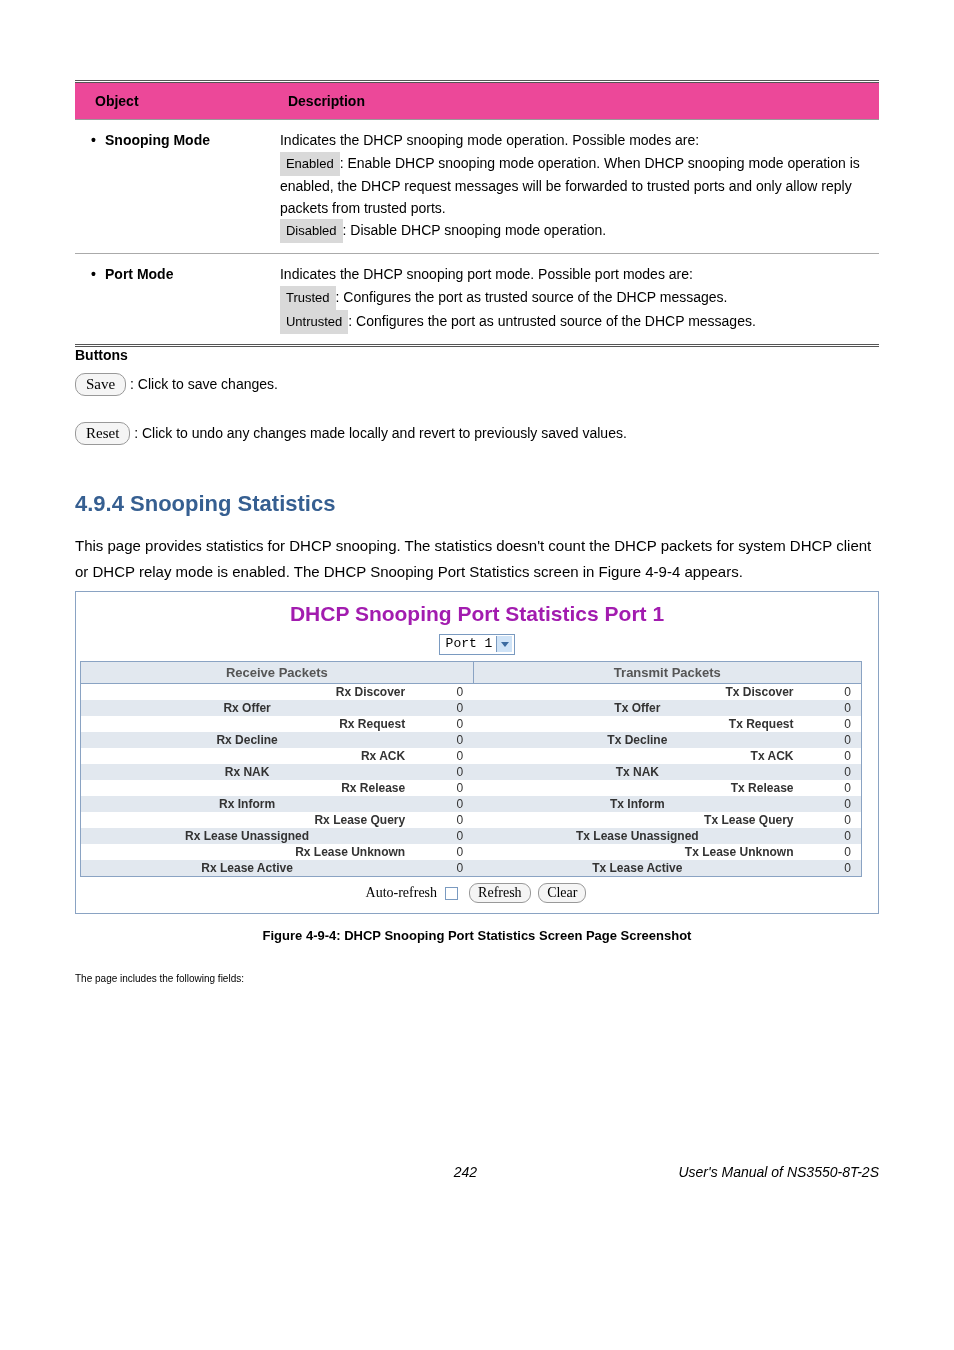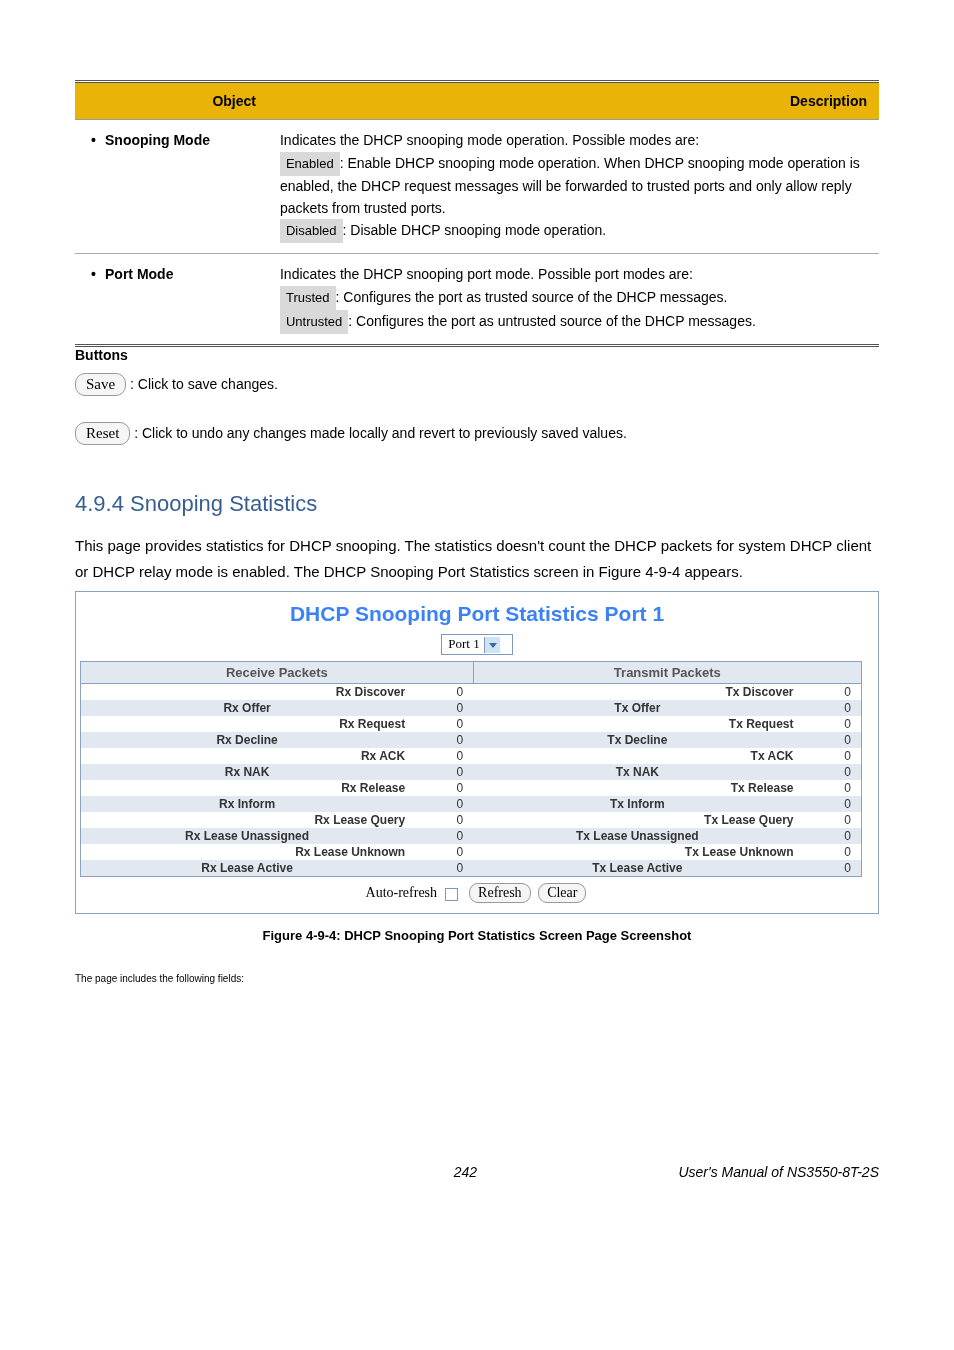--- a/index.html
+++ b/index.html
@@ -24,24 +24,24 @@
   }
 
   
   .obj-table {
     width: 100%;
     border-collapse: collapse;
     border-top: 3px double #555;
     border-bottom: 3px double #555;
   }
   .obj-table th {
-    background: #eab308;
-    text-align: right;
-    font-weight: bold;
-    padding: 10px 12px;
+    background: #ec4899;
+    text-align: left;
+    font-weight: bold;
+    padding: 10px 20px;
     border-bottom: 1px solid #999;
     font-size: 14px;
   }
   .obj-table td {
     vertical-align: top;
     padding: 10px 12px;
     border-bottom: 1px solid #aaa;
     font-size: 14px;
     line-height: 1.55;
   }
@@ -70,59 +70,59 @@
     border-radius: 10px;
     padding: 2px 10px;
     font-family: "Times New Roman", serif;
     font-size: 15px;
     background: #f5f5f5;
   }
 
   
   .section-heading {
     font-size: 22px;
-    font-weight: normal;
+    font-weight: bold;
     color: #365F91;
     margin-top: 46px;
     margin-bottom: 16px;
   }
   .intro-text {
     font-size: 15px;
     line-height: 1.7;
     margin-bottom: 7px;
   }
 
   
   .stats-panel {
     border: 1px solid #8aa3c3;
     margin: 0 auto;
     width: 100%;
     padding: 6px 0 10px 0;
     background: #fff;
   }
   .stats-title {
     text-align: center;
-    color: #3b82f6;
+    color: #a21caf;
     font-weight: bold;
     font-family: Arial, sans-serif;
     font-size: 21px;
     margin: 4px 0 8px 0;
   }
   .port-row {
     text-align: center;
     margin-bottom: 6px;
     font-family: "Times New Roman", serif;
     font-size: 14px;
   }
   .port-select {
     display: inline-block;
     border: 1px solid #7a9ac0;
     background: #fff;
-    padding: 1px 12px 1px 6px;
-    font-family: Liberation Serif, serif;
+    padding: 1px 2px 1px 6px;
+    font-family: Liberation Mono, monospace;
     font-size: 13px;
     line-height: 16px;
   }
   .port-select .dd {
     display: inline-block;
     width: 16px;
     height: 16px;
     background: #cfe3f7;
     border-left: 1px solid #7a9ac0;
     vertical-align: middle;

